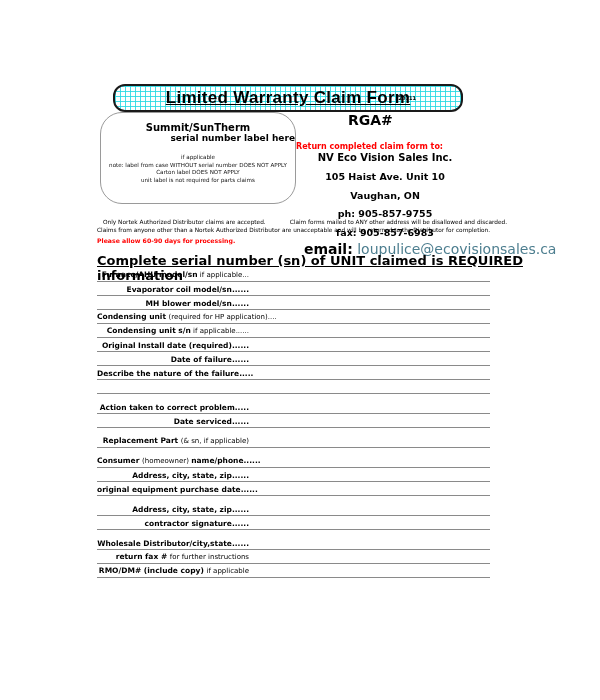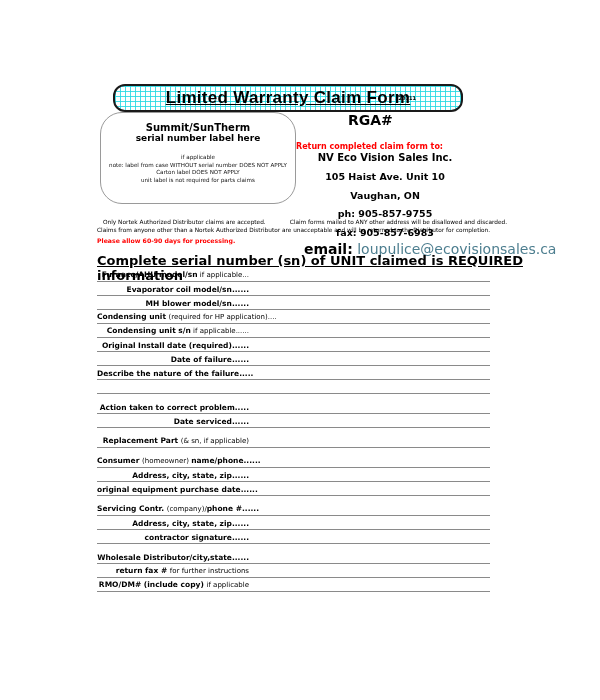--- a/index.html
+++ b/index.html
@@ -18,21 +18,21 @@
   .banner-title{font-size:17px;font-weight:800;text-decoration:underline;letter-spacing:.3px;font-family:"Liberation Sans",sans-serif;}
   .banner-code{position:absolute;right:45px;top:9px;font-size:5px;font-weight:bold;}
 
   
   .label-box{
     position:absolute;left:100px;top:112px;width:196px;height:92px;
     border:1px solid #9a9a9a;border-radius:22px;background:#fff;text-align:center;
     padding-top:9px;box-sizing:border-box;z-index:2;
   }
   .lb-line1{font-size:10px;font-weight:bold;}
-  .lb-line2{font-size:9px;font-weight:600;}
+  .lb-line2{font-size:9px;font-weight:600;text-align:right;}
   .lb-notes{margin-top:11px;font-size:5.6px;line-height:7.5px;color:#111;}
 
   
   .return-col{position:absolute;left:296px;top:112px;width:212px;}
   .rga{font-size:14px;font-weight:bold;margin-left:52px;}
   .return-heading{color:#ff0000;font-size:8px;font-weight:bold;margin-top:14px;}
   .addr-block{width:178px;text-align:center;margin-top:1px;}
   .addr-company{font-size:10px;font-weight:bold;line-height:12px;white-space:nowrap;}
   .addr-line{font-size:9.5px;font-weight:bold;line-height:11.5px;white-space:nowrap;margin-top:7px;}
   .email-line{font-size:14px;margin-top:3px;margin-left:8px;white-space:nowrap;}
@@ -153,23 +153,20 @@
         </div>
         <div class="form-row">
           <span class="row-label"><span class="seg-bold">Address, city, state, zip......</span></span>
         </div>
         <div class="form-row">
           <span class="row-label"><span class="seg-bold">original equipment purchase date......</span></span>
         </div>
       </div>
       <div class="form-group">
         <div class="form-row">
-          <span class="row-label"><span class="seg-bold">Servicing Contr. </span><span class="seg-reg">(company)/</span><span class="seg-bold">phone #......</span></span>
-        </div>
-        <div class="form-row">
           <span class="row-label"><span class="seg-bold">Address, city, state, zip......</span></span>
         </div>
         <div class="form-row">
           <span class="row-label"><span class="seg-bold">contractor signature......</span></span>
         </div>
       </div>
       <div class="form-group">
         <div class="form-row">
           <span class="row-label"><span class="seg-bold">Wholesale Distributor/city,state......</span></span>
         </div>

